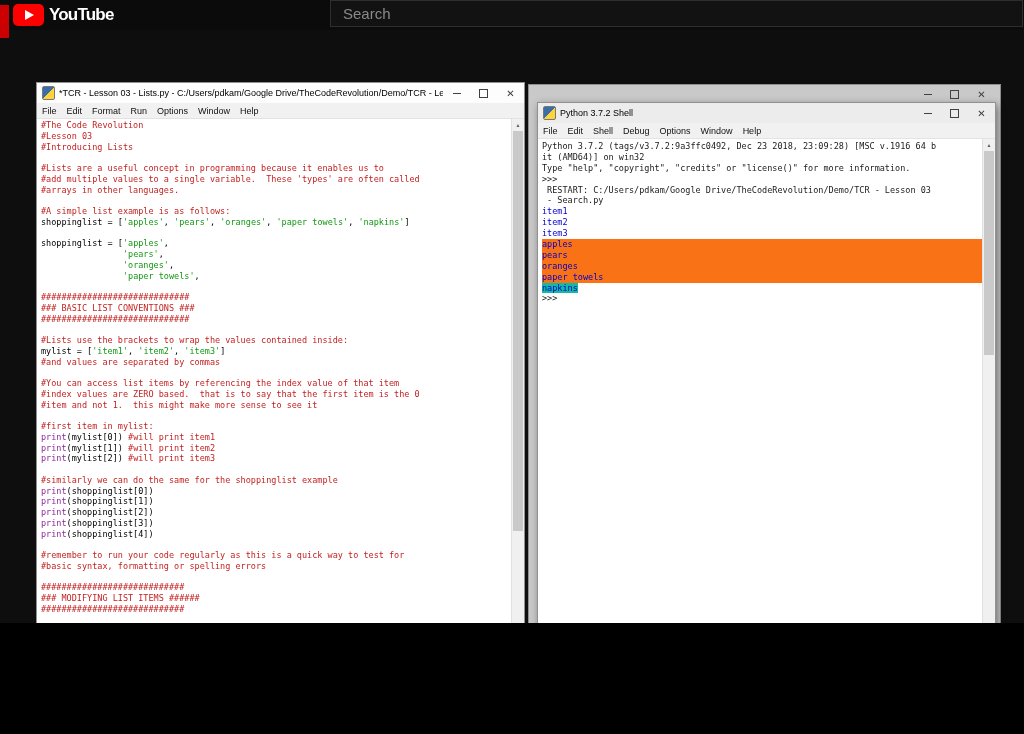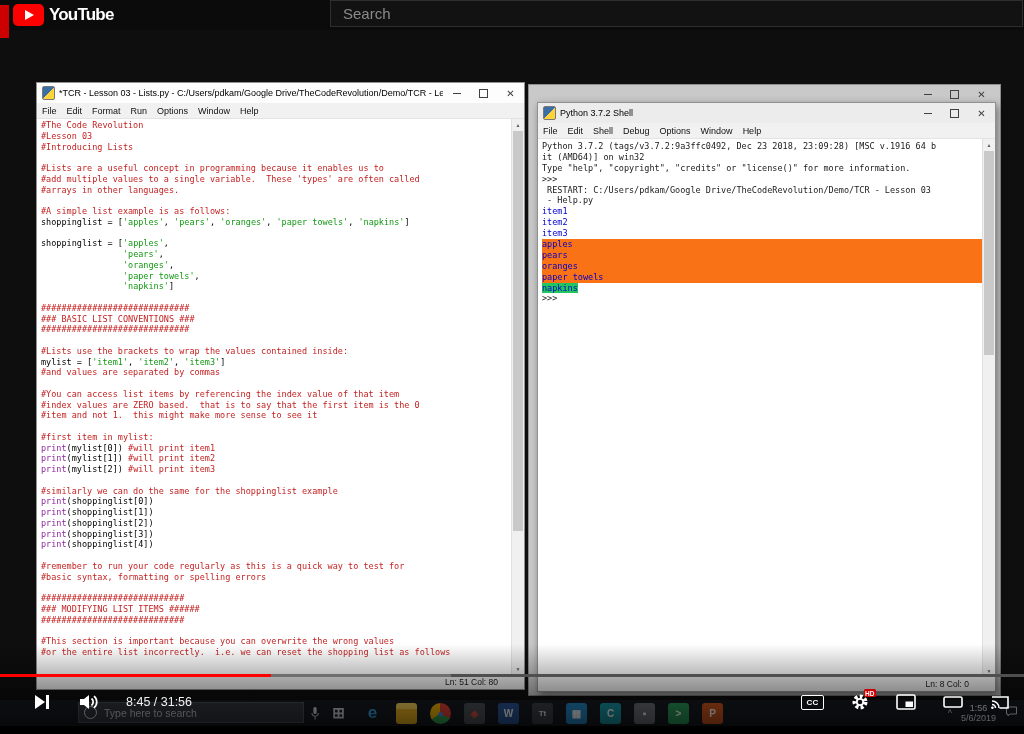--- a/index.html
+++ b/index.html
@@ -1,16 +1,16 @@
 <!DOCTYPE html>
 <html><head>
 <meta charset="utf-8">
 <style>
   body{margin:0;background:#000}
-  .frame{position:relative;width:1024px;height:734px;background:#000;overflow:hidden;
+  .frame{position:relative;width:1024px;height:623px;background:#000;overflow:hidden;
          font-family:"Liberation Sans",sans-serif}
 
   
   .yt-header{position:absolute;left:0;top:0;width:100%;height:30px;background:#0b0b0b;z-index:8}
   .red-strip{position:absolute;left:0;top:5px;width:9px;height:33px;background:#c00;z-index:9}
   .yt-logo{position:absolute;left:13px;top:3px;height:24px;display:flex;align-items:center;gap:5px;z-index:9}
   .logo-box{width:31px;height:22px;background:#f00;border-radius:5px;position:relative;display:inline-block}
   .logo-box::after{content:"";position:absolute;left:12px;top:6px;border-left:9px solid #fff;
                    border-top:5px solid transparent;border-bottom:5px solid transparent}
   .logo-text{color:#fff;font-size:17px;font-weight:bold;letter-spacing:-0.8px}
@@ -59,21 +59,21 @@
             border:1px solid #8e8e8e;box-sizing:border-box}
   .back-ctrls{position:absolute;right:5px;top:1px;display:flex;height:16px}
 
   
   .win-shell{left:537px;top:72px;width:459px;height:590px;box-shadow:2px 3px 8px rgba(0,0,0,.45)}
   .slines{position:absolute;left:4px;top:2px;right:13px;
           font-family:"DejaVu Sans Mono",monospace;font-size:8.5px;line-height:10.9px}
   .sline{height:10.9px;white-space:pre;color:#1a1a1a}
   .sline.out{color:#0000cd}
   .sline.sel-full{background:#f97316}
-  .sel-text{background:#22c55e}
+  .sel-text{background:#14b8a6}
 
   
   .taskbar{position:absolute;left:0;top:670px;width:100%;height:26px;background:#171a20}
   .tb-search{position:absolute;left:78px;top:2px;width:226px;height:21px;background:#33373e;
              border:1px solid #4d525a;box-sizing:border-box;display:flex;align-items:center;gap:7px;padding-left:5px}
   .cortana{width:13px;height:13px;border:1.5px solid #dfe3e8;border-radius:50%;box-sizing:border-box;flex:none}
   .tb-search-text{font-size:10.5px;color:#c3c7cc;white-space:nowrap}
   .tb-mic{position:absolute;left:309px;top:6px}
   .tb-apps{position:absolute;left:328px;top:2px;height:22px;display:flex;gap:13px;align-items:center}
   .tapp{width:21px;height:21px;border-radius:3px;display:flex;align-items:center;justify-content:center;font-weight:bold}
@@ -167,21 +167,20 @@
             <div class="cline"><span class="cm">#add multiple values to a single variable.  These 'types' are often called</span></div>
             <div class="cline"><span class="cm">#arrays in other languages.</span></div>
             <div class="cline">&nbsp;</div>
             <div class="cline"><span class="cm">#A simple list example is as follows:</span></div>
             <div class="cline"><span class="pl">shoppinglist = [</span><span class="st">'apples'</span><span class="pl">, </span><span class="st">'pears'</span><span class="pl">, </span><span class="st">'oranges'</span><span class="pl">, </span><span class="st">'paper towels'</span><span class="pl">, </span><span class="st">'napkins'</span><span class="pl">]</span></div>
             <div class="cline">&nbsp;</div>
             <div class="cline"><span class="pl">shoppinglist = [</span><span class="st">'apples'</span><span class="pl">,</span></div>
             <div class="cline"><span class="pl">                </span><span class="st">'pears'</span><span class="pl">,</span></div>
             <div class="cline"><span class="pl">                </span><span class="st">'oranges'</span><span class="pl">,</span></div>
             <div class="cline"><span class="pl">                </span><span class="st">'paper towels'</span><span class="pl">,</span></div>
-            <div class="cline"><span class="pl">                </span><span class="st">'napkins'</span><span class="pl">]</span></div>
             <div class="cline">&nbsp;</div>
             <div class="cline"><span class="cm">#############################</span></div>
             <div class="cline"><span class="cm">### BASIC LIST CONVENTIONS ###</span></div>
             <div class="cline"><span class="cm">#############################</span></div>
             <div class="cline">&nbsp;</div>
             <div class="cline"><span class="cm">#Lists use the brackets to wrap the values contained inside:</span></div>
             <div class="cline"><span class="pl">mylist = [</span><span class="st">'item1'</span><span class="pl">, </span><span class="st">'item2'</span><span class="pl">, </span><span class="st">'item3'</span><span class="pl">]</span></div>
             <div class="cline"><span class="cm">#and values are separated by commas</span></div>
             <div class="cline">&nbsp;</div>
             <div class="cline"><span class="cm">#You can access list items by referencing the index value of that item</span></div>
@@ -246,21 +245,21 @@
           <span class="mitem">Window</span>
           <span class="mitem">Help</span>
         </nav>
       <div class="win-body">
         <div class="slines">
             <div class="sline pl">Python 3.7.2 (tags/v3.7.2:9a3ffc0492, Dec 23 2018, 23:09:28) [MSC v.1916 64 b</div>
             <div class="sline pl">it (AMD64)] on win32</div>
             <div class="sline pl">Type "help", "copyright", "credits" or "license()" for more information.</div>
             <div class="sline pl">&gt;&gt;&gt; </div>
             <div class="sline pl"> RESTART: C:/Users/pdkam/Google Drive/TheCodeRevolution/Demo/TCR - Lesson 03</div>
-            <div class="sline pl"> - Help.py</div>
+            <div class="sline pl"> - Search.py</div>
             <div class="sline out">item1</div>
             <div class="sline out">item2</div>
             <div class="sline out">item3</div>
             <div class="sline out sel-full">apples</div>
             <div class="sline out sel-full">pears</div>
             <div class="sline out sel-full">oranges</div>
             <div class="sline out sel-full">paper towels</div>
             <div class="sline out"><span class="sel-text">napkins</span></div>
             <div class="sline pl">&gt;&gt;&gt;</div>
           </div>

